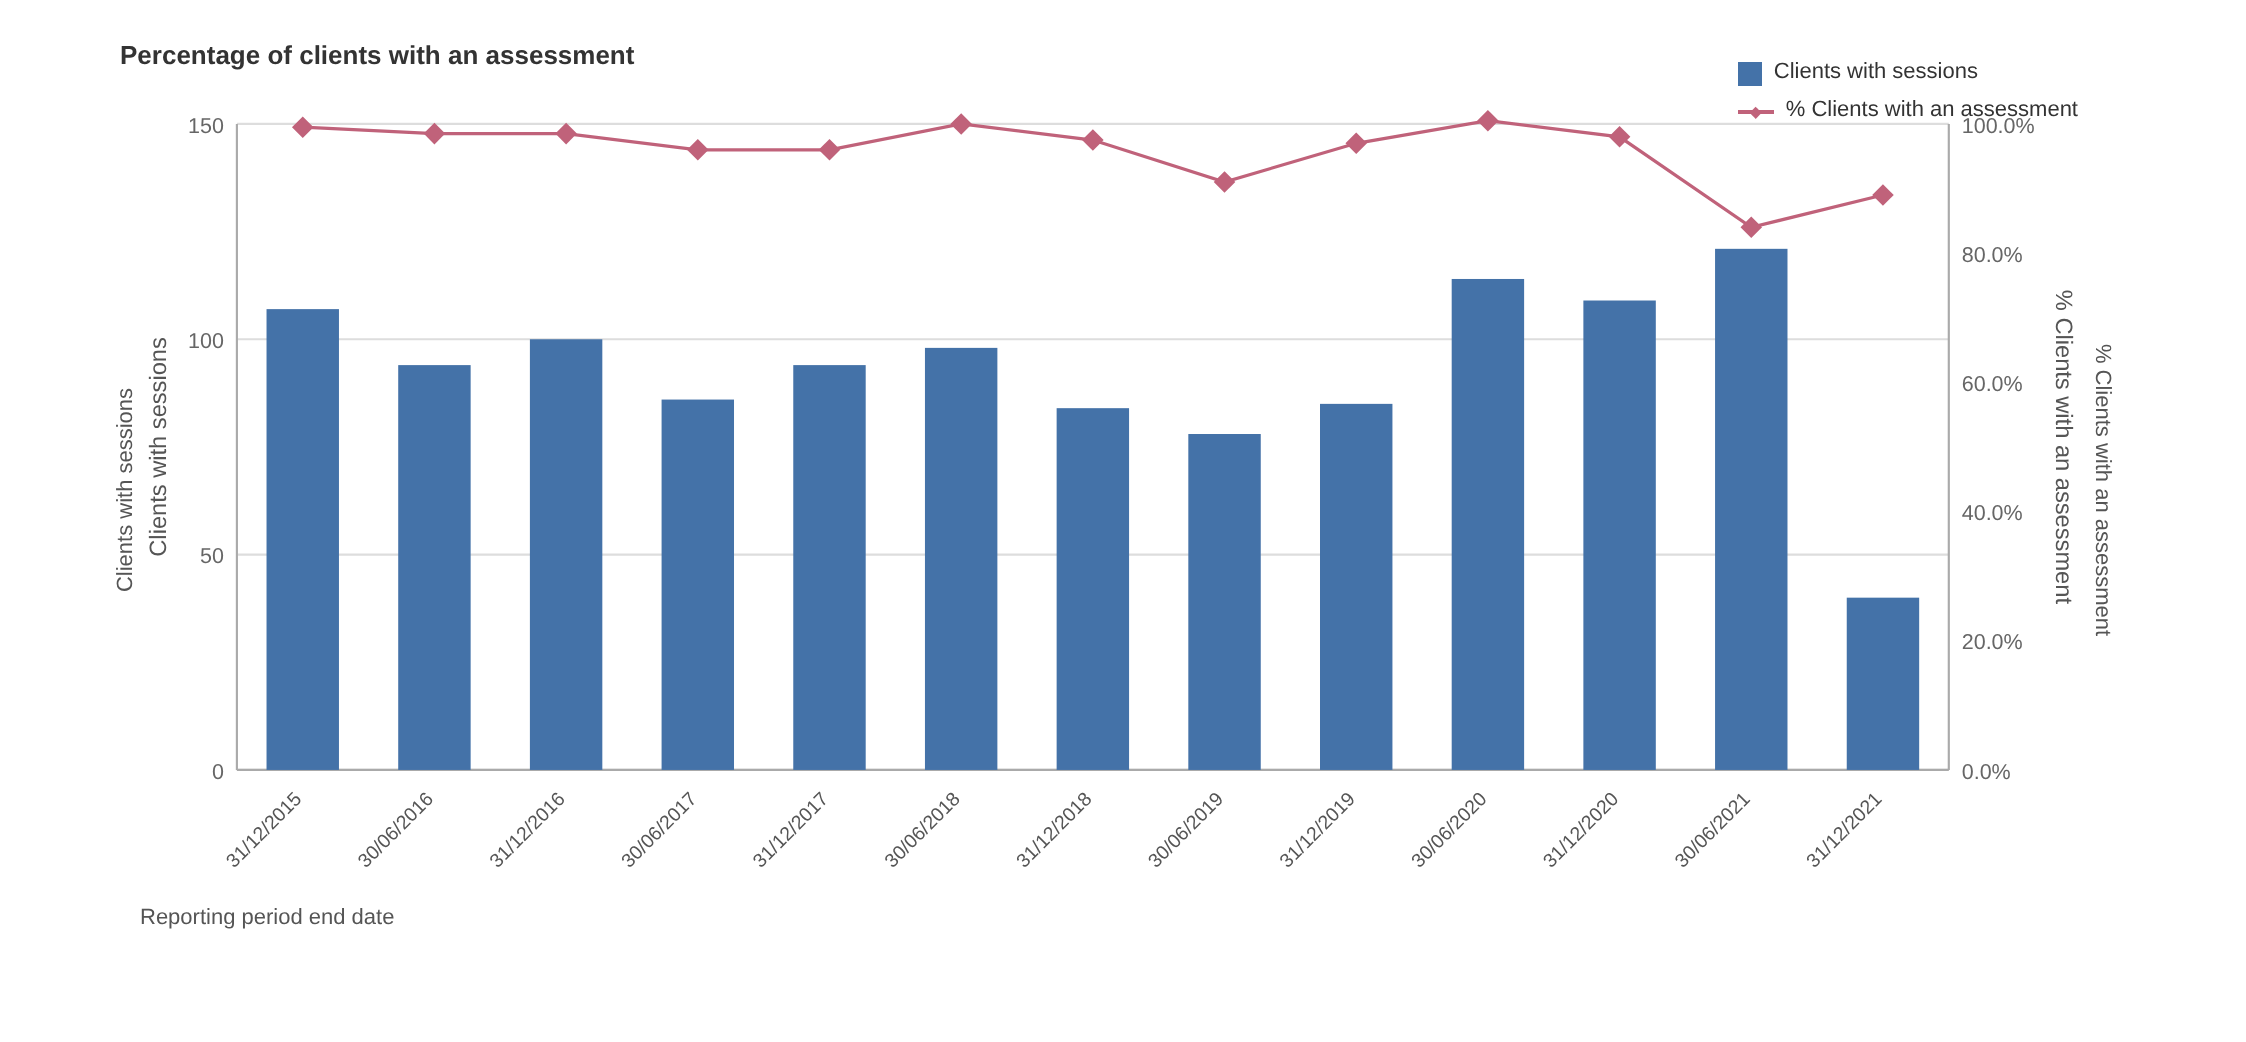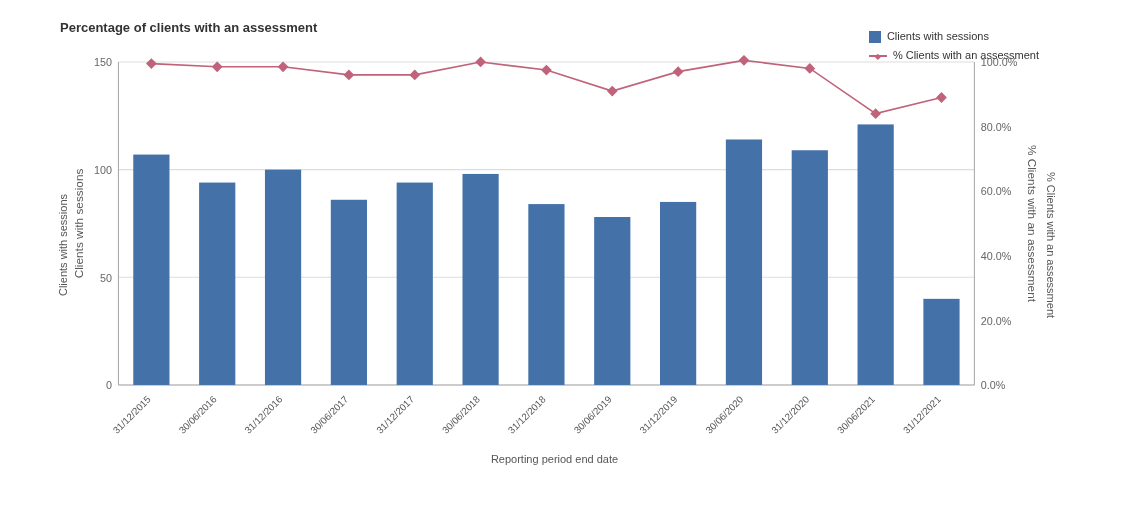--- a/index.html
+++ b/index.html
@@ -42,21 +42,21 @@
       position: absolute;
       right: -75px;
       top: 50%;
       transform: translateY(-50%) rotate(90deg);
       font-size: 11px;
       color: #555;
       white-space: nowrap;
       transform-origin: center center;
     }
     .x-axis-label {
-      text-align: center;
+      text-align: left;
       font-size: 11px;
       color: #555;
       margin-top: 8px;
     }
     .legend {
       position: absolute;
       top: 30px;
       right: 10px;
       font-size: 11px;
       color: #333;

